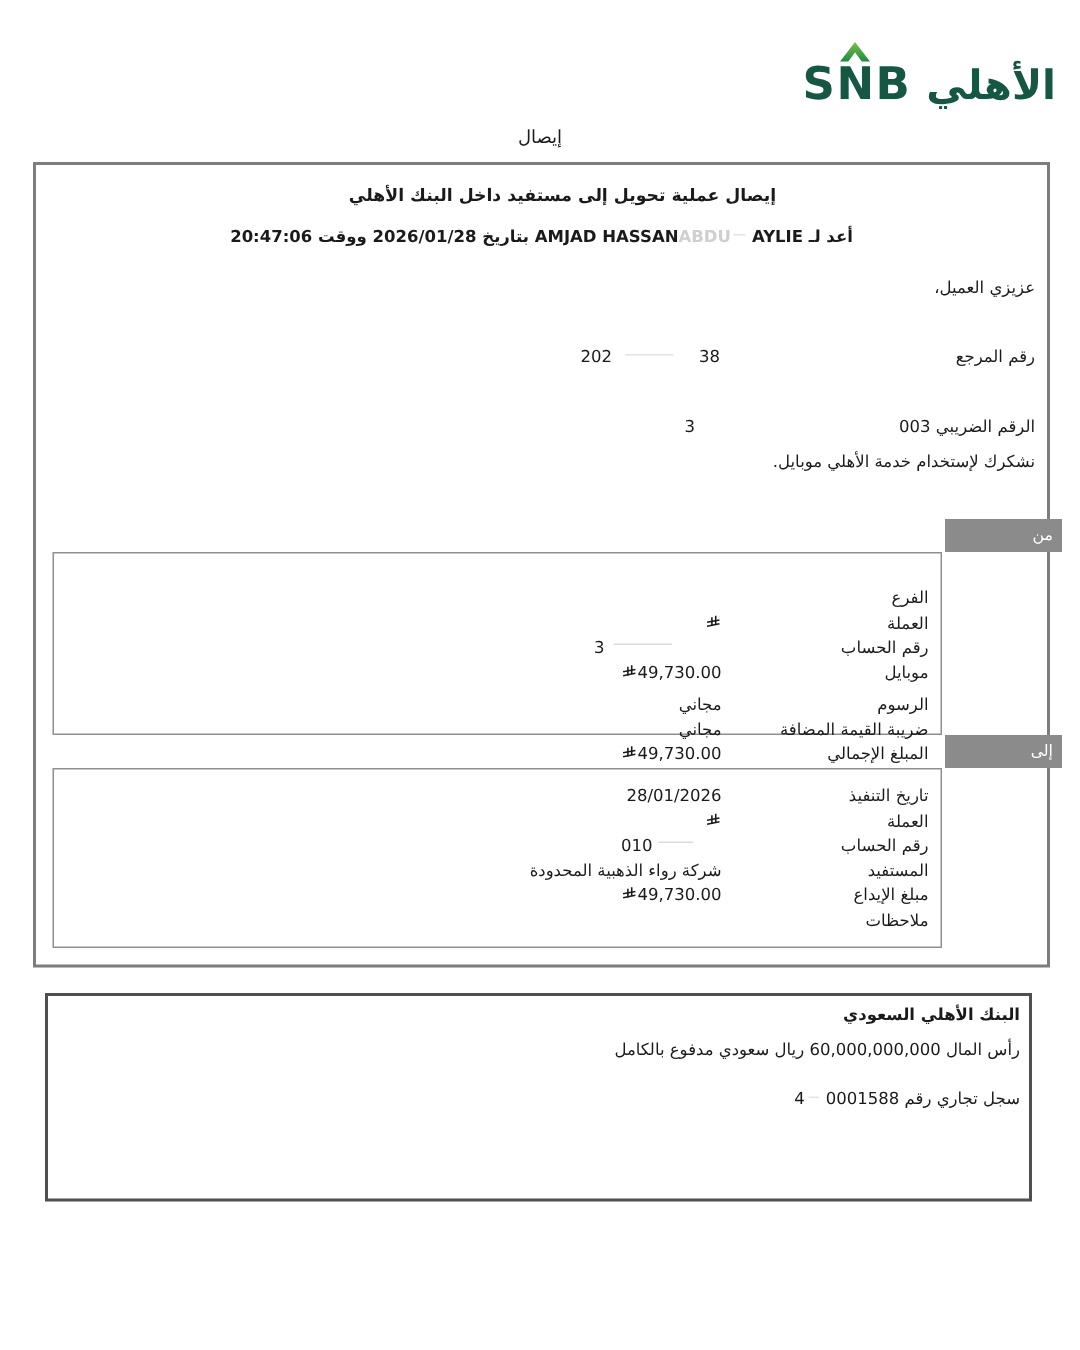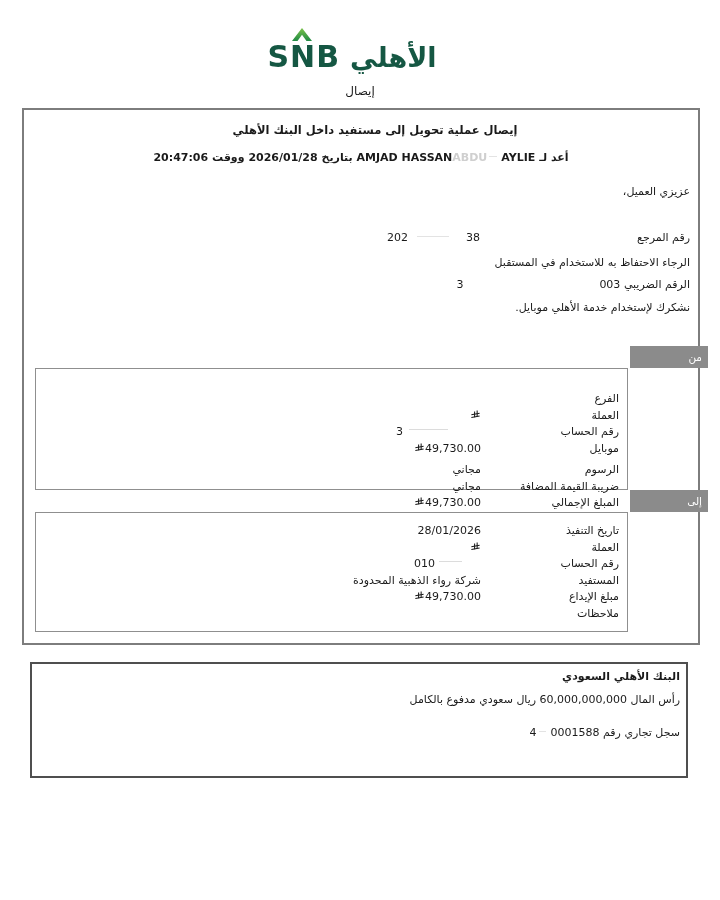--- a/index.html
+++ b/index.html
@@ -2,21 +2,21 @@
 <html lang="ar"><head>
 <meta charset="utf-8">
 <style>
   html,body{margin:0;padding:0;}
   body{
     width:720px;height:900px;background:#ffffff;overflow:hidden;position:relative;
     font-family:"DejaVu Sans","Liberation Sans",sans-serif;color:#1a1a1a;
     -webkit-font-smoothing:antialiased;
   }
   
-  .logo{position:absolute;top:14px;left:0;right:16px;display:flex;justify-content:center;align-items:flex-end;gap:10px;height:58px;}
+  .logo{position:absolute;top:14px;left:0;right:16px;display:flex;justify-content:flex-end;align-items:flex-end;gap:10px;height:58px;}
   .logo .snb-wrap{position:relative;display:inline-block;}
   .logo .snb{font-size:30px;font-weight:bold;color:#155743;letter-spacing:1px;line-height:1;}
   .logo .chev{position:absolute;top:-14px;left:24px;}
   .logo .ar{font-size:27px;font-weight:bold;color:#155743;line-height:1;padding-bottom:1px;}
   .receipt-label{position:absolute;top:84px;left:0;right:0;text-align:center;font-size:12px;}
   
   .main-box{position:absolute;left:22px;top:108px;width:674px;height:533px;border:2px solid #7d7d7d;background:#fff;}
   .mb-title{position:absolute;top:13px;left:0;right:0;text-align:center;font-weight:bold;font-size:11.5px;direction:rtl;padding-left:28px;}
   .mb-prepared{position:absolute;top:41px;left:0;right:0;text-align:center;font-weight:bold;font-size:11px;direction:rtl;white-space:nowrap;}
   .faded{color:#cfcfcf;}
@@ -43,21 +43,21 @@
   .box-from{top:258px;height:122px;padding-top:22px;}
   .box-to{top:402px;height:120px;padding-top:10px;}
   .row{position:relative;height:16.5px;line-height:16.5px;font-size:11px;direction:rtl;padding-right:8px;}
   .row.gap-before{margin-top:5px;}
   .row .lbl{display:inline-block;}
   .row .val{position:absolute;right:146px;top:0;direction:ltr;unicode-bidi:isolate;white-space:nowrap;}
   .redact{display:inline-block;height:8px;position:relative;}
   .redact::after{content:"";position:absolute;left:8%;top:2px;width:50%;border-top:1px solid #dcdcdc;}
   .sar-slot svg{display:inline-block;vertical-align:-1px;margin-right:1px;}
   
-  .footer-box{position:absolute;left:30px;top:662px;width:658px;height:116px;border:2px solid #4f4f4f;
+  .footer-box{position:absolute;left:30px;top:662px;width:658px;height:139px;border:2px solid #4f4f4f;
               background:#fff;box-sizing:border-box;direction:rtl;padding:4px 6px 0 6px;font-size:11px;}
   .footer-box .fline{text-align:right;line-height:14.5px;white-space:nowrap;}
   .f-name{font-weight:bold;margin-top:2px;}
   .f-type{margin-top:8px;margin-left:-10px;}
   .f-cap{margin-top:8px;}
   .f-cr{margin-top:19px;}
   .f-sup{margin-top:17px;}
 </style>
 </head>
 <body>
@@ -95,21 +95,20 @@
     <span class="ltrseg" dir="ltr">20:47:06</span>
   </div>
 
   <div class="rline greeting">عزيزي العميل،</div>
 
   <div class="rline ref-row" style="left:0;right:0;">
     <span class="lbl">رقم المرجع</span>
     <span class="ref-val"><span>202</span><span class="rgap ref"></span><span>38</span></span>
   </div>
 
-  <div class="rline keep">الرجاء الاحتفاظ به للاستخدام في المستقبل</div>
 
   <div class="rline tax">
     <span>الرقم الضريبي</span>
     <span class="ltrseg" dir="ltr"><span>3</span><span class="rgap tax"></span><span>003</span></span>
   </div>
 
   <div class="rline thanks">نشكرك لإستخدام خدمة الأهلي موبايل.</div>
 
   <div class="tab tab-from">من</div>
   <div class="detail-box box-from" id="from-box">

